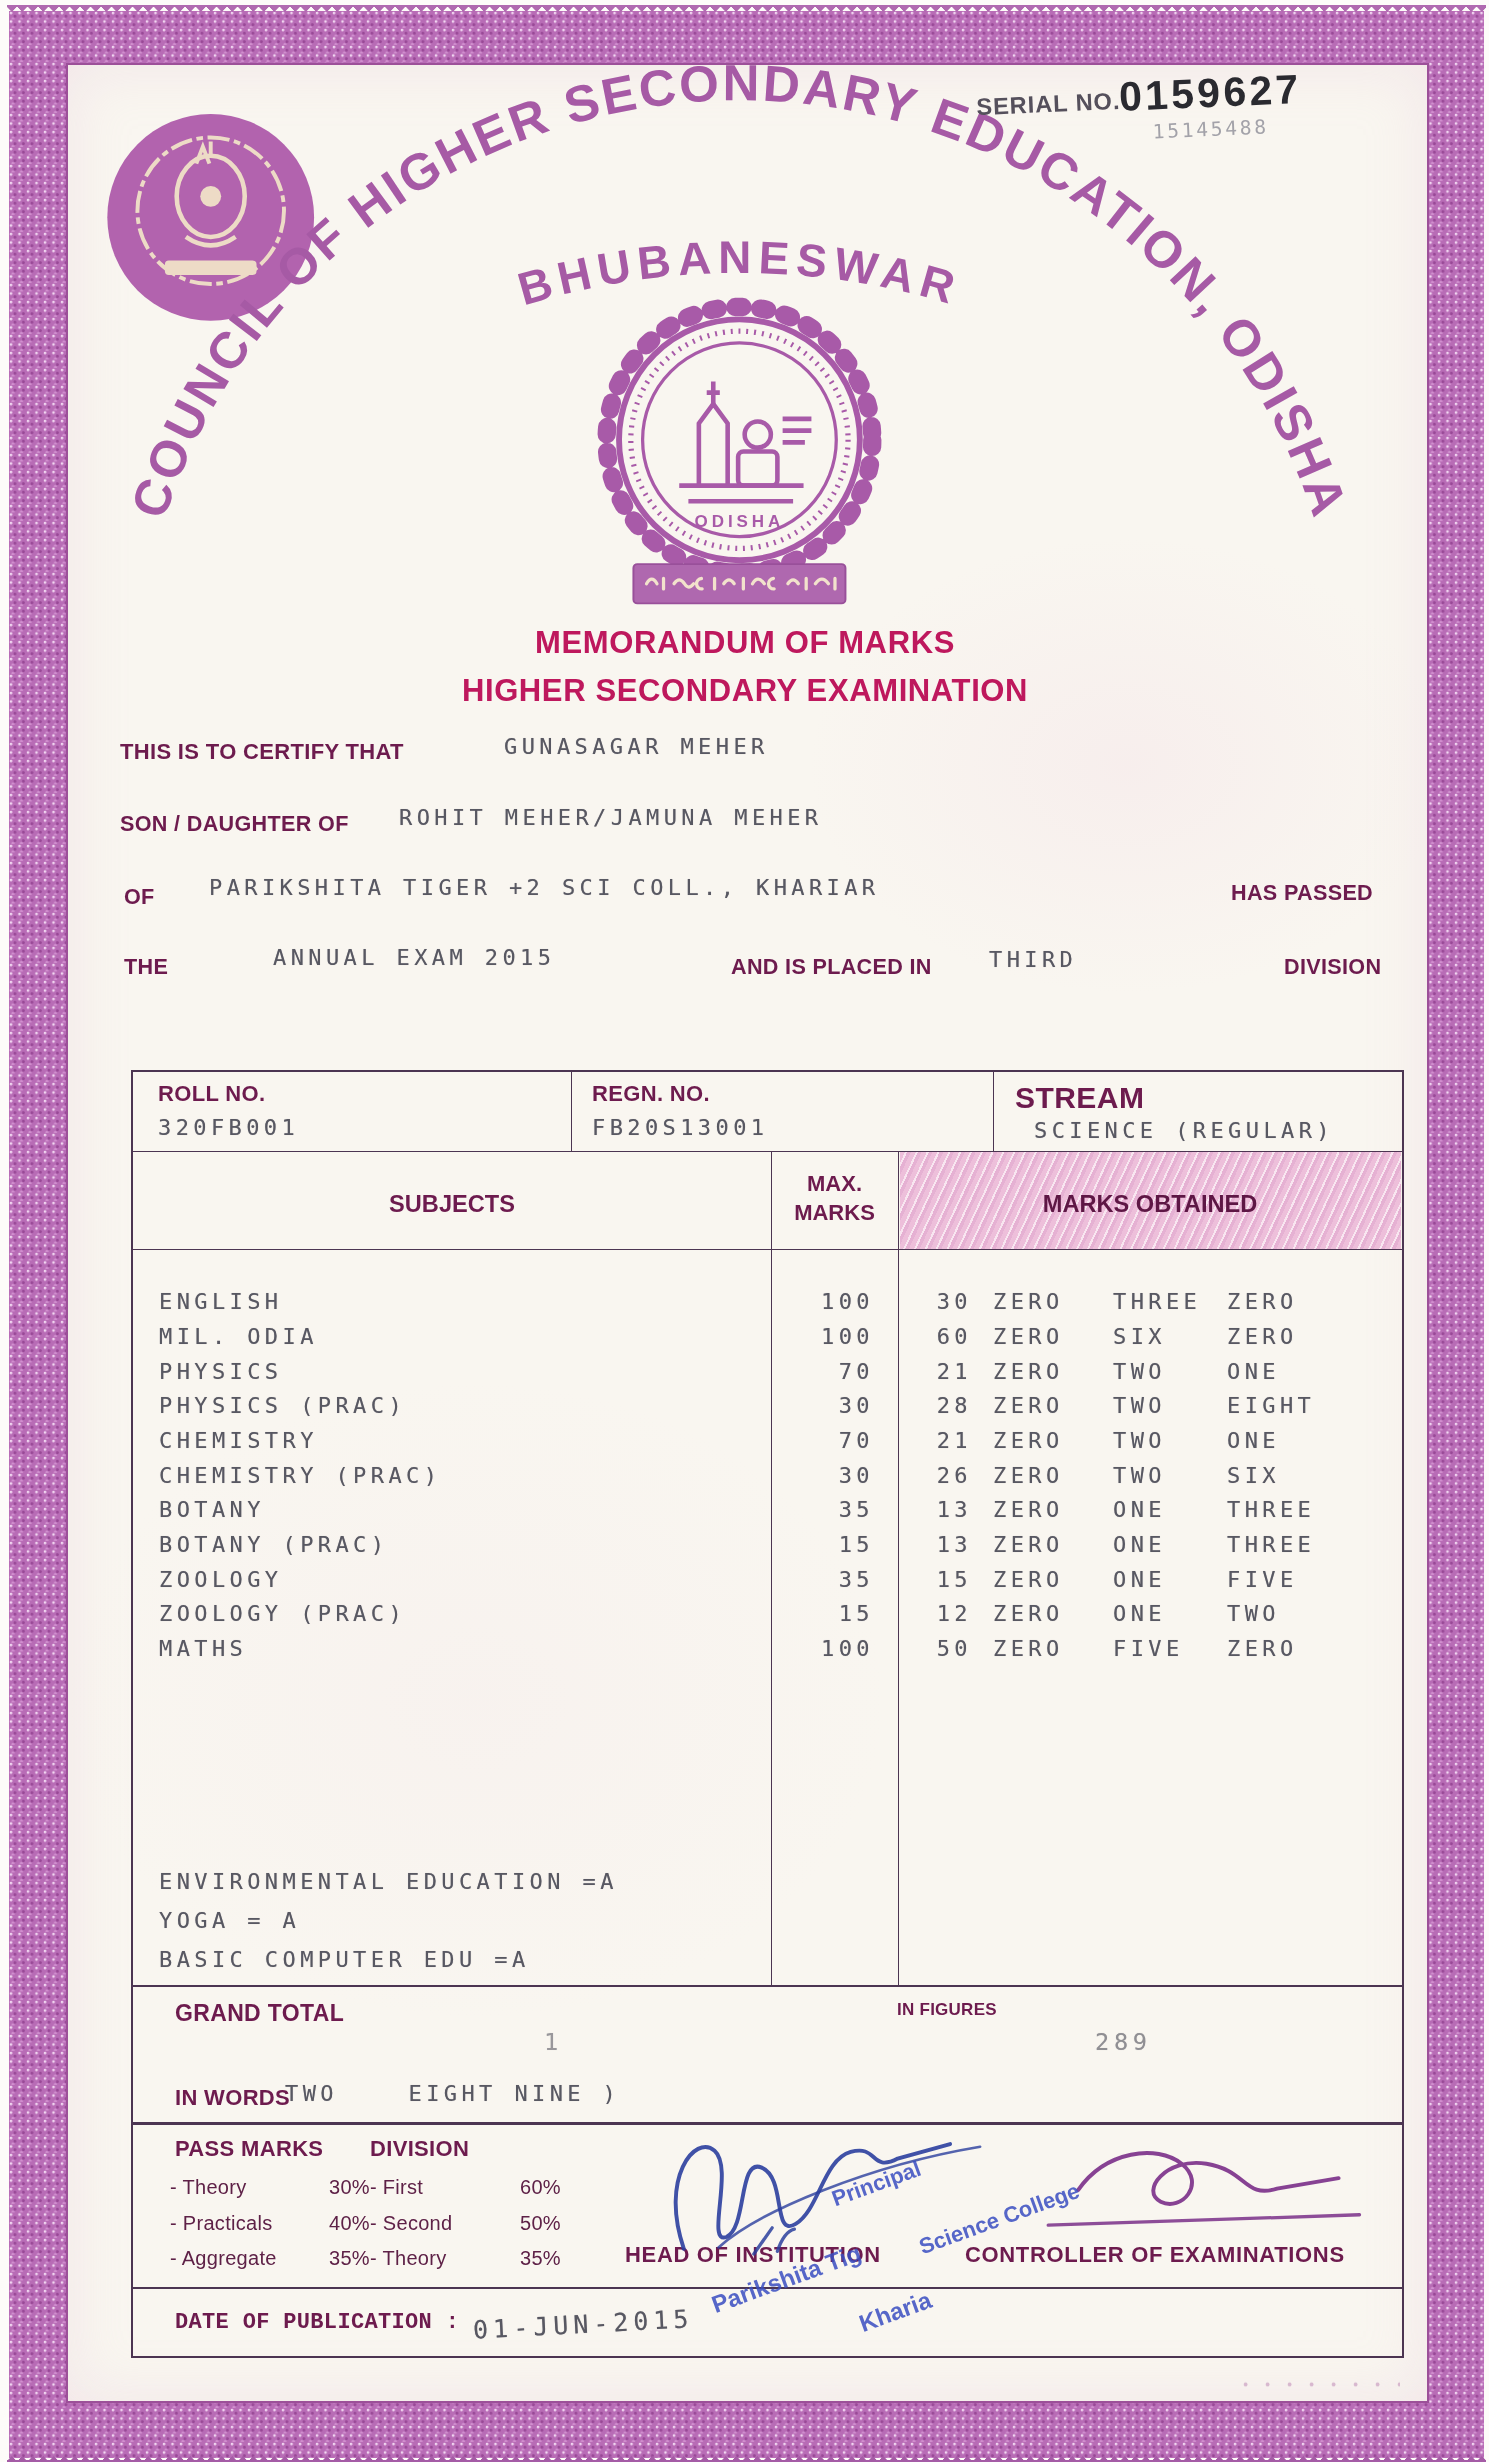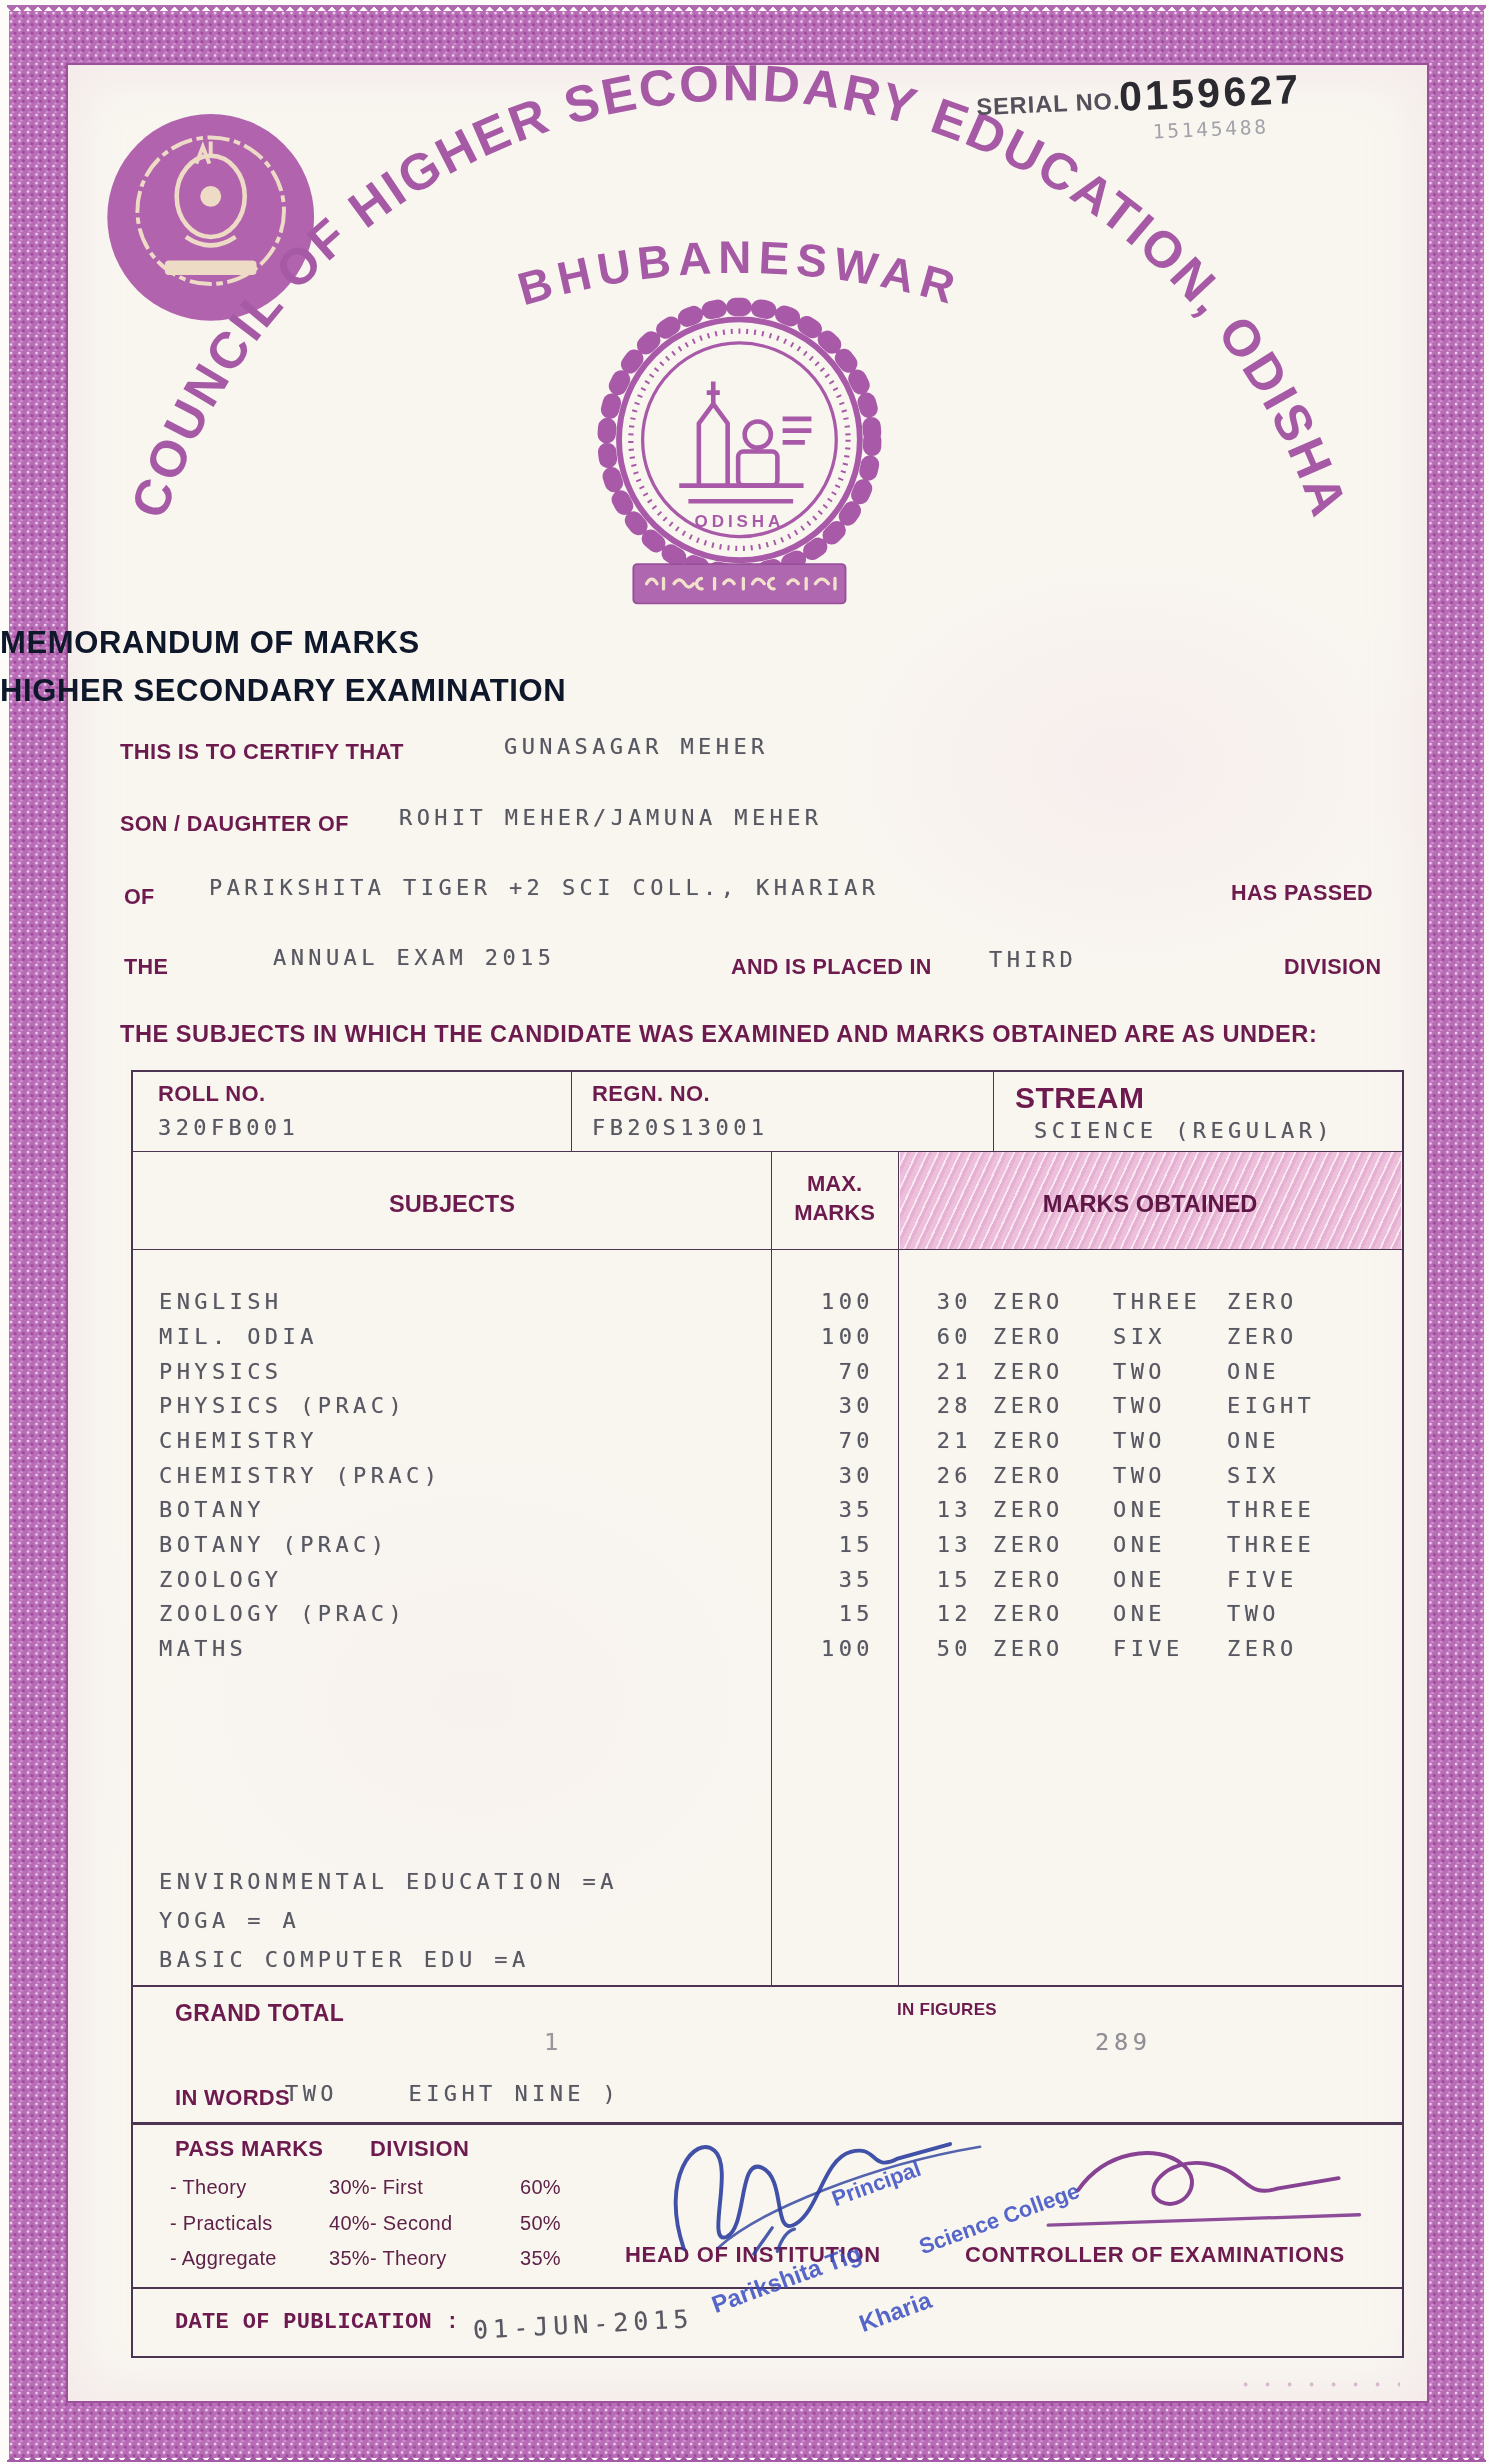--- a/index.html
+++ b/index.html
@@ -25,22 +25,22 @@
   
   .page{position:absolute;inset:65px 63px 61px 68px;background:#f9f6f0;
     box-shadow:0 0 0 2px #9c5099, inset 0 0 59px rgba(222,184,210,.25);}
   .page .wash{position:absolute;inset:0;pointer-events:none;background:
      radial-gradient(ellipse 458px 327px at 78% 30%, rgba(235,190,216,.14), transparent 70%),
      radial-gradient(ellipse 589px 458px at 30% 70%, rgba(238,214,228,.12), transparent 70%);}
   
   .lbl{position:absolute;font-weight:bold;color:#6d1b4e;letter-spacing:.015em;}
   .mono{position:absolute;font-family:"DejaVu Sans Mono",monospace;color:#4b4b57;
         letter-spacing:.20em;white-space:pre;opacity:.92;text-shadow:0 0 0.7px rgba(72,72,84,.5);}
-  .title{position:absolute;width:100%;font-weight:bold;
-         color:#0f172a;font-size:31px;letter-spacing:.02em;}
+  .title{position:absolute;width:100%;text-align:center;font-weight:bold;
+         color:#be185d;font-size:31px;letter-spacing:.02em;}
   
   .tbl{position:absolute;left:131px;top:1070px;width:1269px;height:1284px;
        border:2px solid #4c3552;}
   .hline{position:absolute;left:0;width:100%;background:#4c3552;height:1.3px;}
   .vline{position:absolute;top:0;width:1.3px;background:#4c3552;}
   .hatch{position:absolute;left:767px;top:80px;width:501px;height:97px;
      background:
        repeating-linear-gradient(115deg, rgba(236,185,216,.9) 0 4.6px, rgba(248,228,240,.9) 4.6px 6.5px, rgba(226,165,206,.85) 6.5px 9.8px);}
   .thead{position:absolute;font-weight:bold;color:#6d1b4e;text-align:center;}
   .trow{position:absolute;left:0;width:100%;height:35px;font-size:22px;padding-left:33px;}
@@ -139,21 +139,20 @@
   <span class="lbl" style="left:124px;top:884px;font-size:21.6px;">OF</span>
   <span class="mono" style="left:209px;top:875px;font-size:22px;">PARIKSHITA TIGER +2 SCI COLL., KHARIAR</span>
   <span class="lbl" style="left:1231px;top:880px;font-size:21.6px;">HAS PASSED</span>
 
   <span class="lbl" style="left:124px;top:954px;font-size:21.6px;">THE</span>
   <span class="mono" style="left:273px;top:945px;font-size:22px;">ANNUAL EXAM 2015</span>
   <span class="lbl" style="left:731px;top:954px;font-size:21.6px;">AND IS PLACED IN</span>
   <span class="mono" style="left:989px;top:947px;font-size:22px;">THIRD</span>
   <span class="lbl" style="left:1284px;top:954px;font-size:21.6px;">DIVISION</span>
 
-  <span class="lbl" style="left:120px;top:1021px;font-size:23.6px;letter-spacing:.022em;">THE SUBJECTS IN WHICH THE CANDIDATE WAS EXAMINED AND MARKS OBTAINED ARE AS UNDER:</span>
 
   <div class="tbl">
 
     <div class="hline" style="top:79px;"></div>
     <div class="hline" style="top:177px;"></div>
     <div class="hline" style="top:913px;height:2px;"></div>
     <div class="hline" style="top:1050px;height:3.3px;"></div>
     <div class="hline" style="top:1215px;height:2px;"></div>
 
     <div class="vline" style="left:438px;height:79px;"></div>

